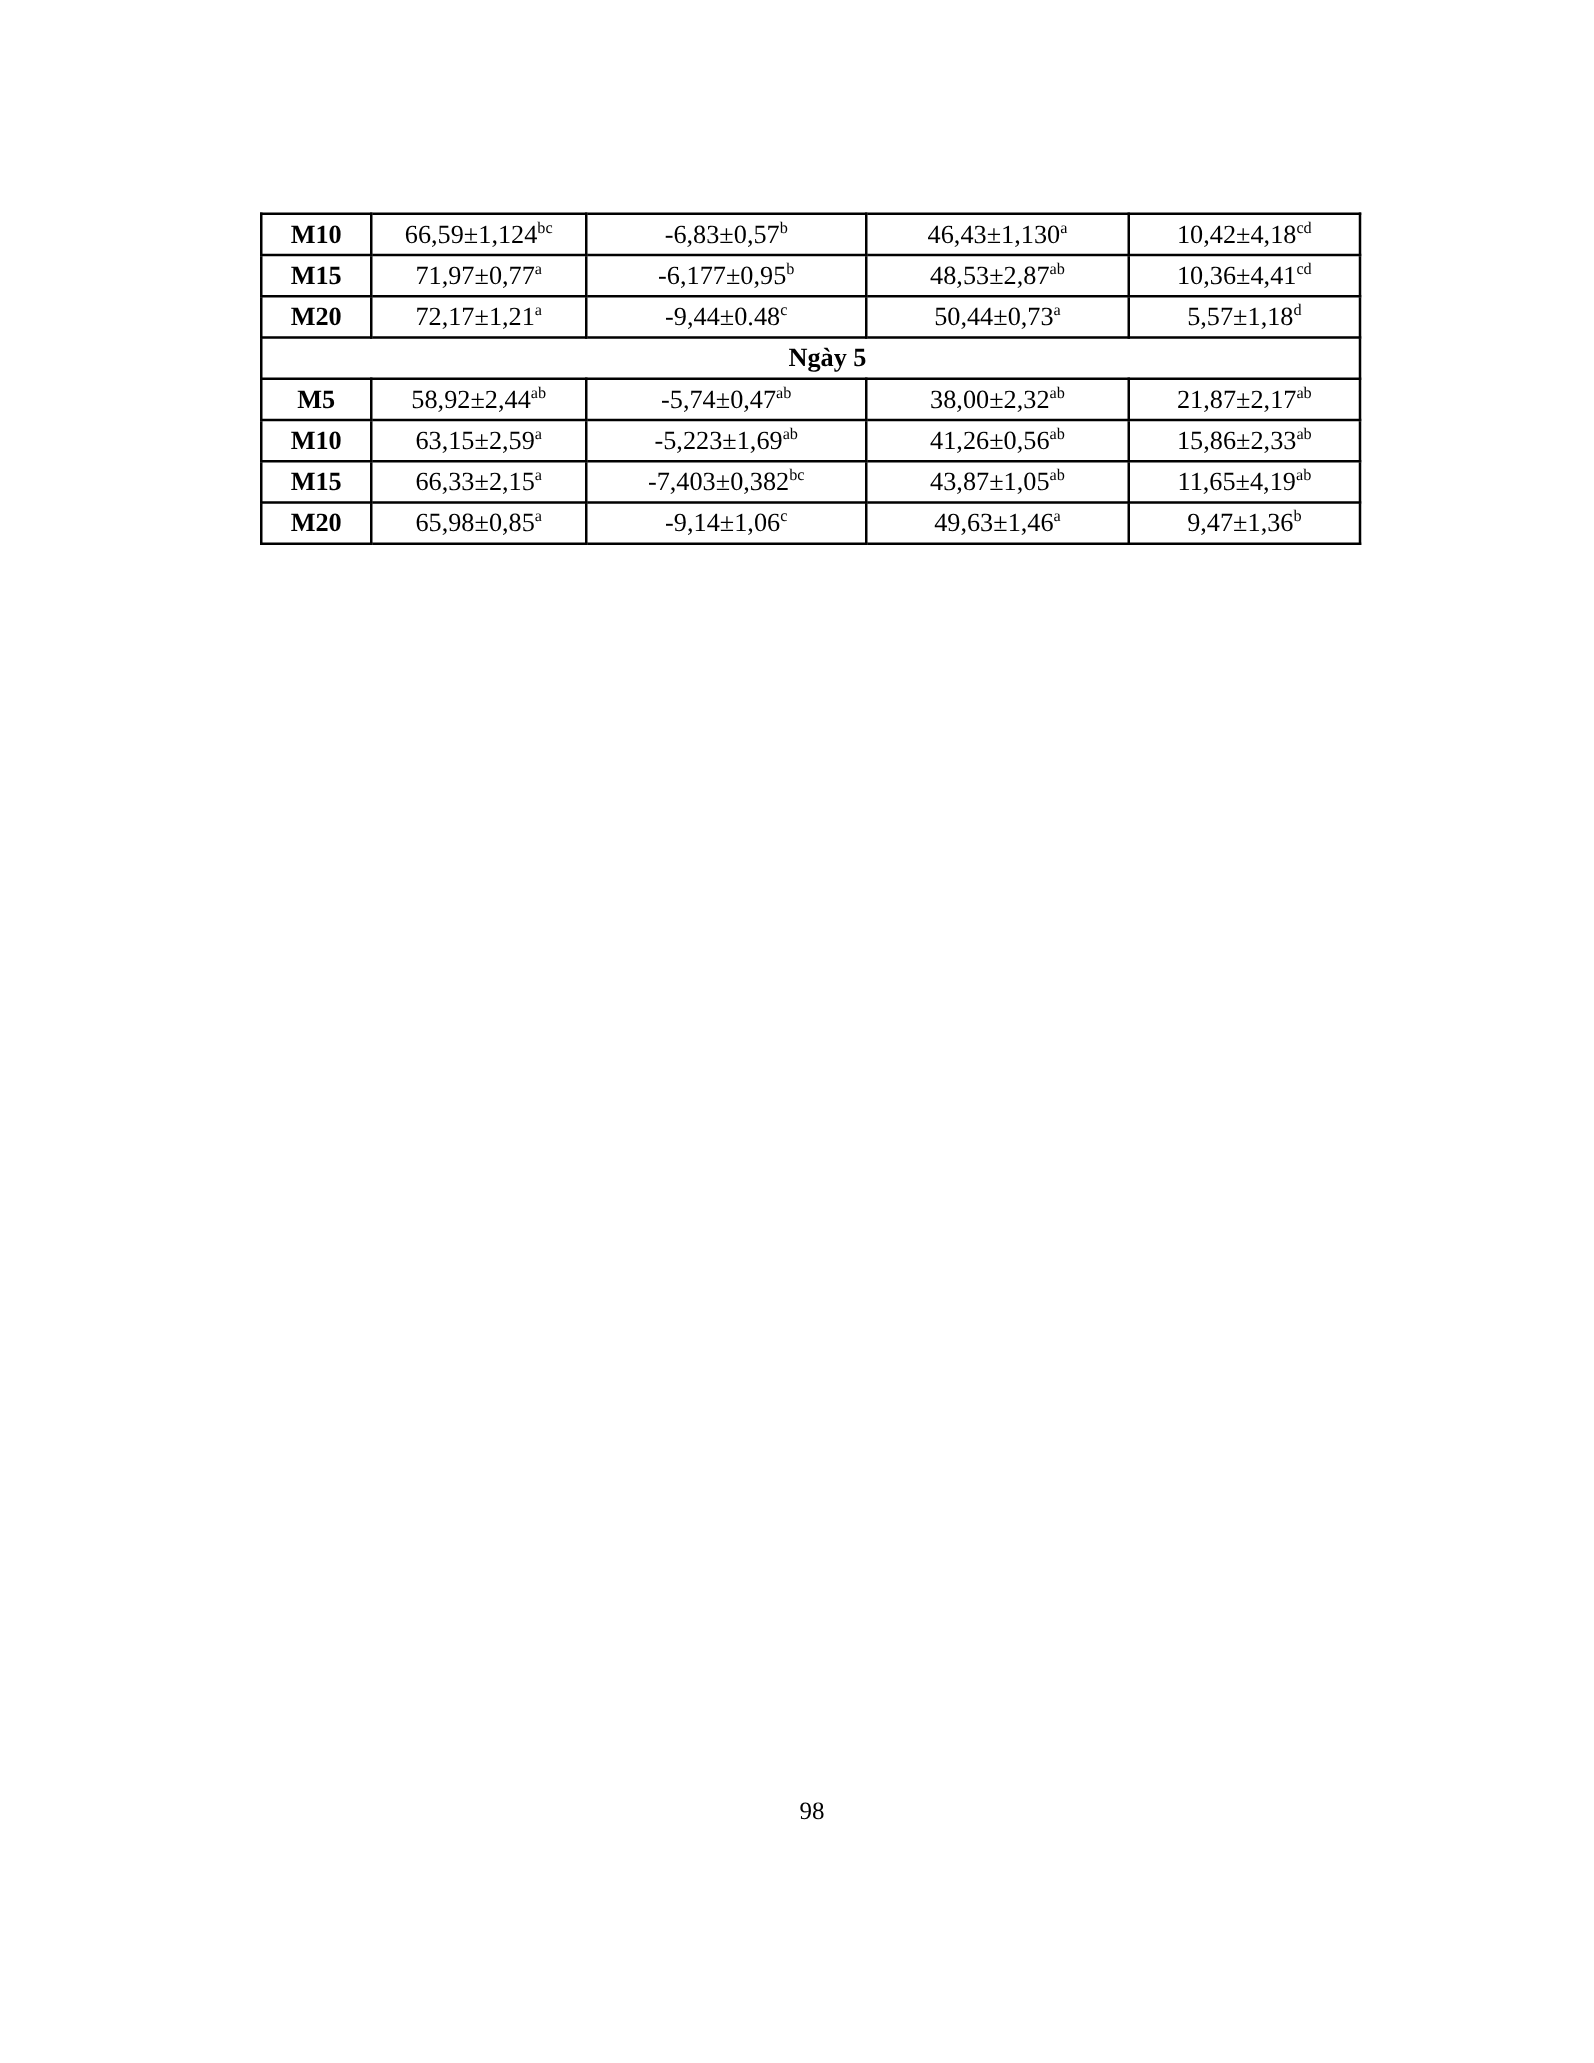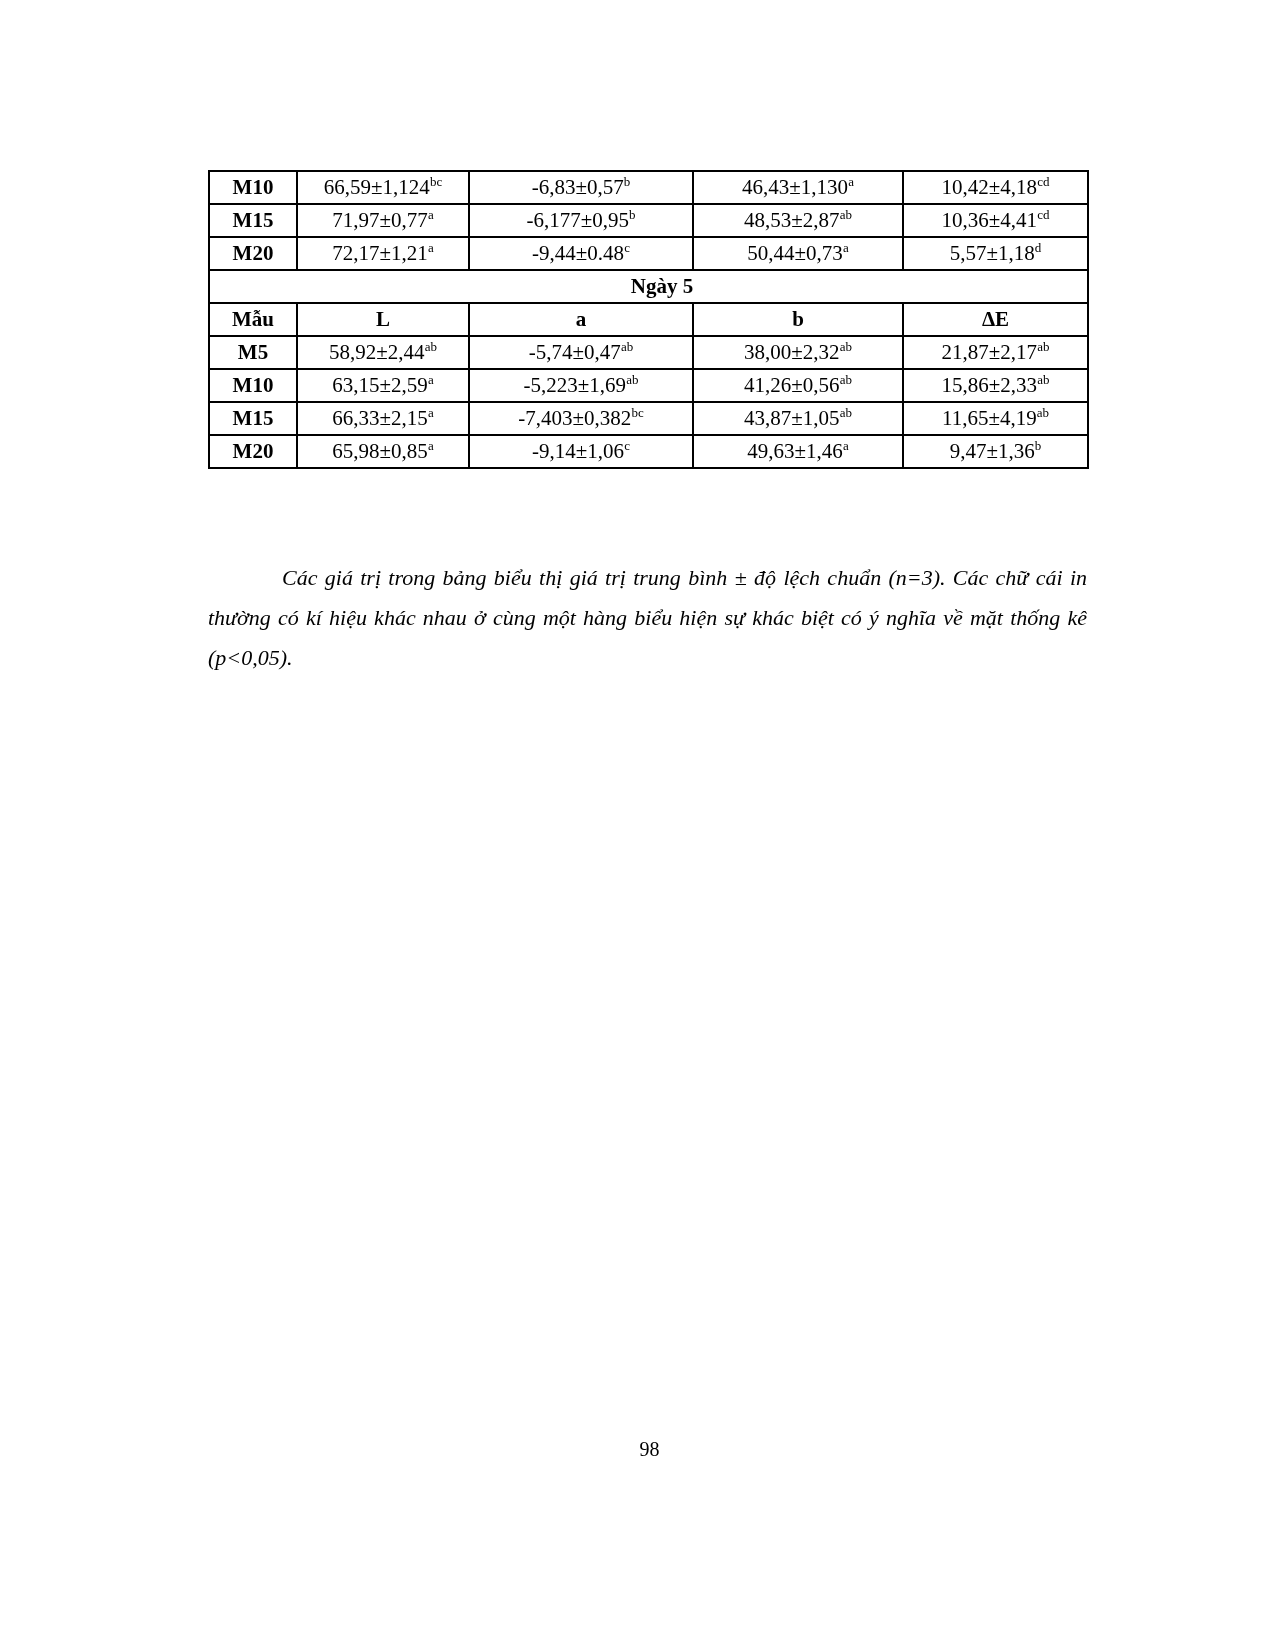--- a/index.html
+++ b/index.html
@@ -104,27 +104,20 @@
           <td class="sample-label">M20</td>
           <td><span>72,17±1,21</span><sup>a</sup></td>
           <td><span>-9,44±0.48</span><sup>c</sup></td>
           <td><span>50,44±0,73</span><sup>a</sup></td>
           <td><span>5,57±1,18</span><sup>d</sup></td>
         </tr>
         <tr>
           <td class="section-header" colspan="5">Ngày 5</td>
         </tr>
         <tr>
-          <th>Mẫu</th>
-          <th>L</th>
-          <th>a</th>
-          <th>b</th>
-          <th>ΔE</th>
-        </tr>
-        <tr>
           <td class="sample-label">M5</td>
           <td><span>58,92±2,44</span><sup>ab</sup></td>
           <td><span>-5,74±0,47</span><sup>ab</sup></td>
           <td><span>38,00±2,32</span><sup>ab</sup></td>
           <td><span>21,87±2,17</span><sup>ab</sup></td>
         </tr>
         <tr>
           <td class="sample-label">M10</td>
           <td><span>63,15±2,59</span><sup>a</sup></td>
           <td><span>-5,223±1,69</span><sup>ab</sup></td>
@@ -141,17 +134,16 @@
         <tr>
           <td class="sample-label">M20</td>
           <td><span>65,98±0,85</span><sup>a</sup></td>
           <td><span>-9,14±1,06</span><sup>c</sup></td>
           <td><span>49,63±1,46</span><sup>a</sup></td>
           <td><span>9,47±1,36</span><sup>b</sup></td>
         </tr>
       </tbody>
   </table>
 
-  <p class="caption">Các giá trị trong bảng biểu thị giá trị trung bình ± độ lệch chuẩn (n=3). Các chữ cái in thường có kí hiệu khác nhau ở cùng một hàng biểu hiện sự khác biệt có ý nghĩa về mặt thống kê (p&lt;0,05).</p>
 
   <div class="page-number">98</div>
 
 </div>
 
 </body></html>

